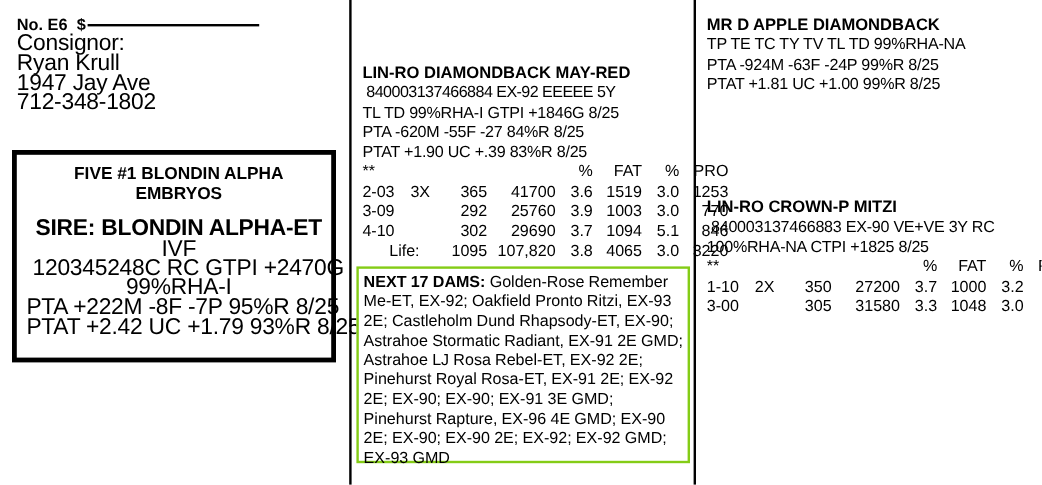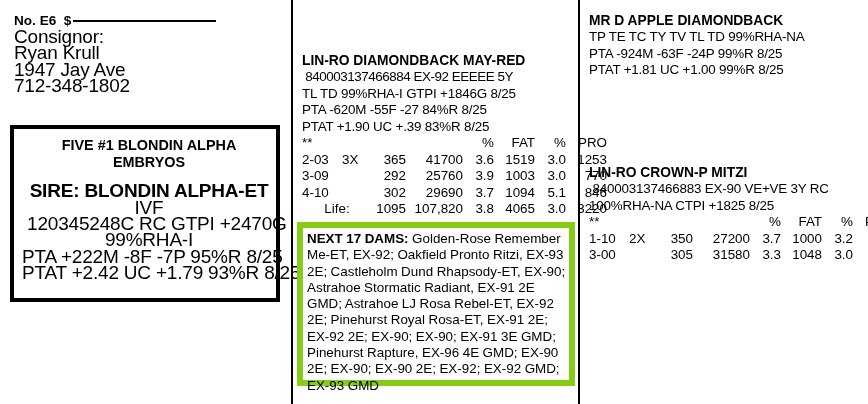--- a/index.html
+++ b/index.html
@@ -114,21 +114,21 @@
   table.prod tr.hdr td  { font-size: 13.4px; }
   table.prod td.c-life  { text-align: center; }
 
   
   #dams-box {
     position: absolute;
     left: 297px;
     top: 222px;
     width: 278px;
     height: 164px;
-    border: 6px solid #84cc16;
+    border: 2px solid #84cc16;
     box-sizing: border-box;
     background: #ffffff;
   }
   #dams-box .inner { padding: 3px 3px 0 4px; }
   #dams-box .dams-text {
     font-size: 13.4px;
     line-height: 16.3px;
     text-align: left;
     word-spacing: -0.2px;
   }

